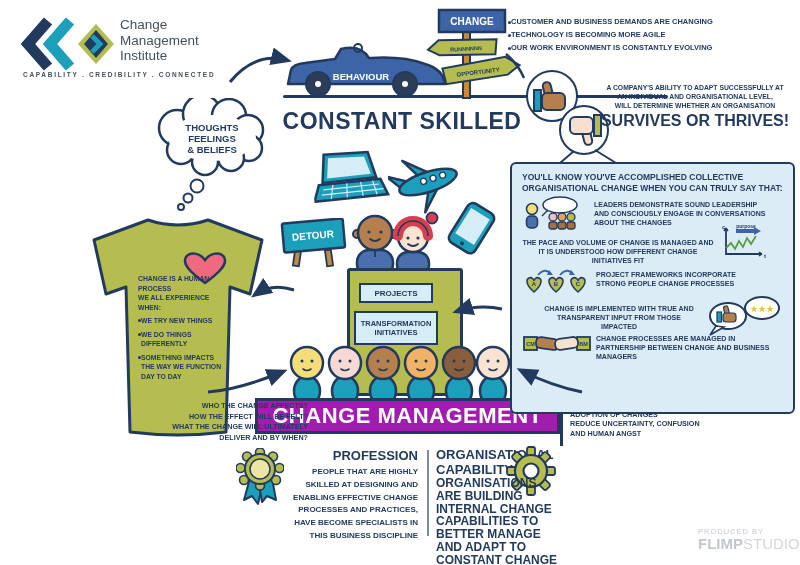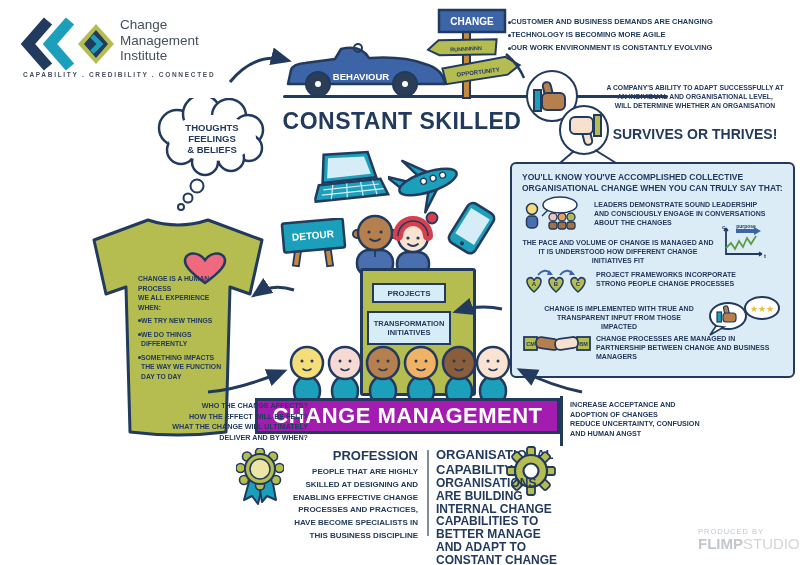--- a/index.html
+++ b/index.html
@@ -4,22 +4,22 @@
 <style>
   *{margin:0;padding:0;box-sizing:border-box}
   body{background:#ffffff}
   .canvas{position:relative;width:800px;height:565px;background:#fff;overflow:hidden;
           font-family:"Liberation Sans",sans-serif;color:#223a5e}
   .abs{position:absolute}
   .nt{color:#223a5e;font-weight:bold}
   .bullet-row{display:flex;align-items:flex-start;margin-bottom:5px}
   .dot{display:inline-block;flex:0 0 3px;width:3px;height:3px;border-radius:50%;background:#223a5e;margin-top:3px}
   .circle{position:absolute;background:#fff;border:2.5px solid #223a5e;border-radius:50%;display:flex;align-items:center;justify-content:center}
-  .panel{position:absolute;left:510px;top:162px;width:285px;height:216px;background:#dcecf7;border:2.5px solid #223a5e;border-radius:6px}
-  .podium{position:absolute;left:360px;top:268px;width:116px;height:128px;background:#b5bc50;border:3px solid #223a5e;border-radius:3px}
+  .panel{position:absolute;left:510px;top:162px;width:285px;height:252px;background:#dcecf7;border:2.5px solid #223a5e;border-radius:6px}
+  .podium{position:absolute;left:347px;top:268px;width:116px;height:128px;background:#b5bc50;border:3px solid #223a5e;border-radius:3px}
   .podium-sign{position:absolute;background:#d6ecf6;border:2px solid #223a5e;display:flex;align-items:center;justify-content:center;text-align:center;font-weight:bold;color:#223a5e}
   .banner{position:absolute;left:255px;top:398px;width:305px;height:36px;background:#a21caf;border:3px solid #223a5e;
           display:flex;align-items:center;justify-content:center;color:#fff;font-weight:bold;font-size:22px;letter-spacing:.5px}
   .vline{position:absolute;background:#223a5e}
   svg{display:block}
 </style>
 </head>
 <body>
 
 <div class="canvas">
@@ -99,21 +99,21 @@
       <rect x="31" y="6" width="7" height="21" fill="#b5bc50" stroke="#223a5e" stroke-width="2"></rect>
       <rect x="20" y="18" width="8" height="18" rx="4" fill="#f7e0cd" stroke="#223a5e" stroke-width="2" transform="rotate(-14 24 27)"></rect>
       <rect x="7" y="8" width="23" height="17" rx="5" fill="#f7e0cd" stroke="#223a5e" stroke-width="2"></rect>
     </svg>
   </div>
 
   <div class="abs nt" style="left:598px;top:83px;width:194px;text-align:center;font-size:6.8px;line-height:9px">
     <div>A COMPANY'S ABILITY TO ADAPT SUCCESSFULLY AT</div>
     <div>AN INDIVIDUAL AND ORGANISATIONAL LEVEL,</div>
     <div>WILL DETERMINE WHETHER AN ORGANISATION</div>
-    <div style="font-size:14px;line-height:17px;margin-top:16px">SURVIVES OR THRIVES!</div>
+    <div style="font-size:16px;line-height:17px;margin-top:2px">SURVIVES OR THRIVES!</div>
   </div>
 
   <div class="abs" style="left:145px;top:98px">
     <svg width="130" height="120" viewBox="0 0 130 120">
       <g fill="#ffffff" stroke="#223a5e" stroke-width="2.5">
         <circle cx="32" cy="30" r="18"></circle>
           <circle cx="57" cy="16" r="19"></circle>
           <circle cx="84" cy="18" r="17"></circle>
         <circle cx="103" cy="32" r="15"></circle>
           <circle cx="104" cy="50" r="13"></circle>

